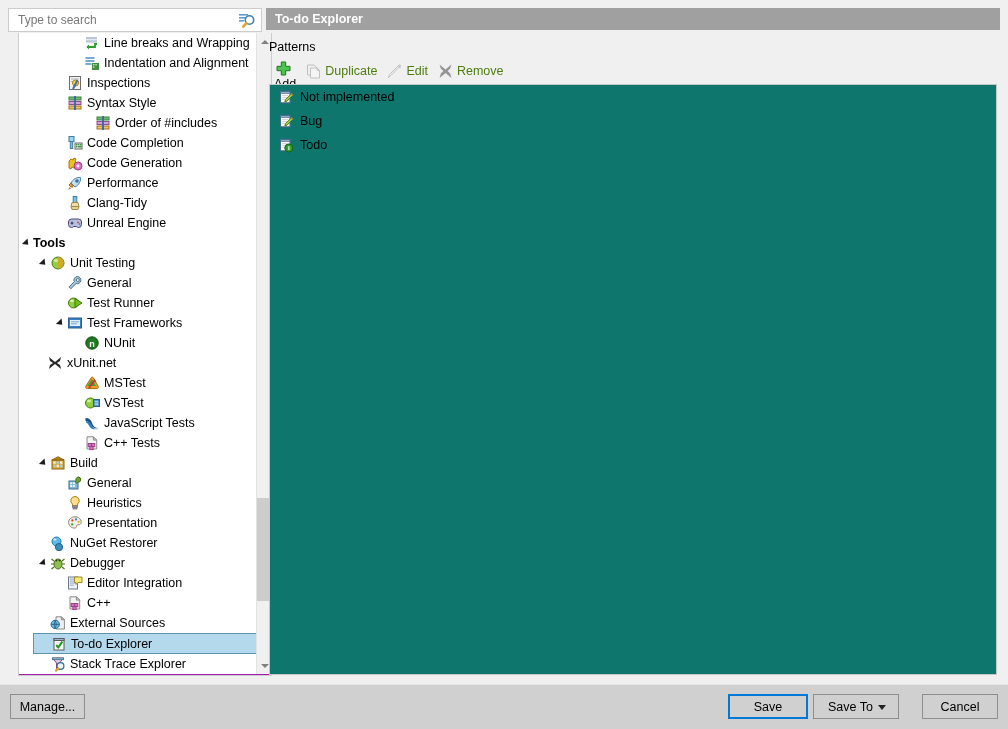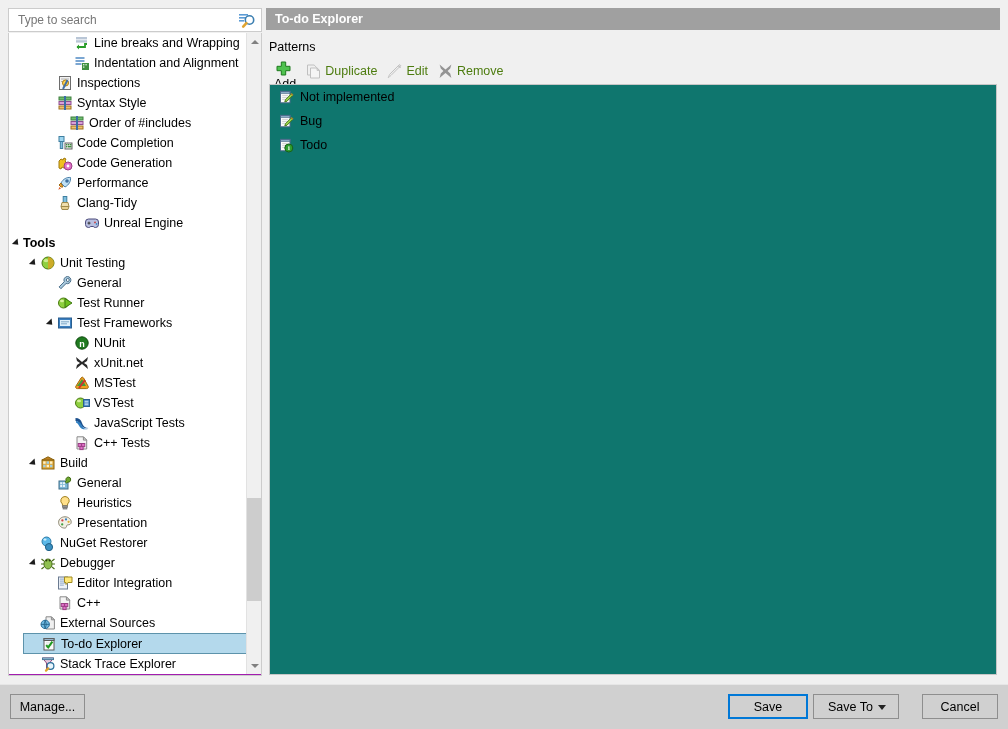--- a/index.html
+++ b/index.html
@@ -37,21 +37,21 @@
     color: #000;
     background: transparent;
   }
   #search-input::placeholder { color: #777; opacity: 1; }
   #search-icon {
     position: absolute; right: 5px; top: 3px;
     width: 18px; height: 18px;
   }
 
   #tree-wrap {
-    position: absolute; left: 0; top: 25px;
+    position: absolute; left: 10px; top: 25px;
     width: 254px; height: 643px;
     border: 1px solid #cccccc;
     border-top: 0;
     background: #a21caf;
     overflow: hidden;
   }
   #tree {
     position: absolute; left: 0; top: 0;
     width: 239px; height: 641px;
     overflow: hidden;
@@ -267,21 +267,21 @@
           </div>
           <div class="tnode" style="padding-left: 48px;">
             <span class="ic"><svg viewBox="0 0 16 16" width="16" height="16">
                 <rect x="2" y="2" width="12" height="3" fill="#6fbf6f" stroke="#3f7f3f"></rect>
                 <rect x="2" y="6.5" width="12" height="3" fill="#d9a0d9" stroke="#8f4f8f"></rect>
                 <rect x="2" y="11" width="12" height="3" fill="#f0c070" stroke="#a07020"></rect>
                 <rect x="7" y="1" width="2" height="14" fill="#3a6ea5"></rect>
               </svg></span>
             <span class="lbl">Syntax Style</span>
           </div>
-          <div class="tnode" style="padding-left: 60px;">
+          <div class="tnode" style="padding-left: 76px;">
             <span class="ic"><svg viewBox="0 0 16 16" width="16" height="16">
                 <rect x="2" y="2" width="12" height="3" fill="#6fbf6f" stroke="#3f7f3f"></rect>
                 <rect x="2" y="6.5" width="12" height="3" fill="#d9a0d9" stroke="#8f4f8f"></rect>
                 <rect x="2" y="11" width="12" height="3" fill="#f0c070" stroke="#a07020"></rect>
                 <rect x="7" y="1" width="2" height="14" fill="#3a6ea5"></rect>
               </svg></span>
             <span class="lbl">Order of #includes</span>
           </div>
           <div class="tnode" style="padding-left: 48px;">
             <span class="ic"><svg viewBox="0 0 16 16" width="16" height="16">
@@ -314,21 +314,21 @@
             <span class="lbl">Performance</span>
           </div>
           <div class="tnode" style="padding-left: 48px;">
             <span class="ic"><svg viewBox="0 0 16 16" width="16" height="16">
                 <rect x="6.2" y="1.5" width="3.6" height="6" fill="#7fc0e0" stroke="#3f7fa0"></rect>
                 <path d="M5 7.5 h6 l1 4 h-8z" fill="#f0dfae" stroke="#a08a4a"></path>
                 <path d="M4 11.5 h8 l-1 3 h-6z" fill="#e8d090" stroke="#a08a4a"></path>
               </svg></span>
             <span class="lbl">Clang-Tidy</span>
           </div>
-          <div class="tnode" style="padding-left: 75px;">
+          <div class="tnode" style="padding-left: 48px;">
             <span class="ic"><svg viewBox="0 0 16 16" width="16" height="16">
                 <path d="M1.5 7 q0-3 3-3 h7 q3 0 3 3 v2.5 q0 3-3 3 -1.5 0-2.2-1 h-2.6 q-0.7 1-2.2 1 -3 0-3-3z" fill="#b9bfe0" stroke="#4a4a7a"></path>
                 <rect x="3.5" y="7.6" width="3" height="1" fill="#333"></rect>
                 <rect x="4.5" y="6.6" width="1" height="3" fill="#333"></rect>
                 <circle cx="11" cy="7.4" r="0.9" fill="#c43c3c"></circle>
                 <circle cx="12.6" cy="9" r="0.9" fill="#3c8fc4"></circle>
               </svg></span>
             <span class="lbl">Unreal Engine</span>
           </div>
           <div class="tnode bold" style="padding-left: 14px;">
@@ -376,21 +376,21 @@
               </svg></span>
             <span class="lbl">Test Frameworks</span>
           </div>
           <div class="tnode" style="padding-left: 65px;">
             <span class="ic"><svg viewBox="0 0 16 16" width="16" height="16">
                 <circle cx="8" cy="8" r="6.2" fill="#1f7a1f" stroke="#0f4a0f"></circle>
                 <text x="8" y="11.6" font-size="9" font-weight="bold" fill="#fff" text-anchor="middle" font-family="Liberation Sans, sans-serif">n</text>
               </svg></span>
             <span class="lbl">NUnit</span>
           </div>
-          <div class="tnode" style="padding-left: 65px;">
+          <div class="tnode" style="padding-left: 28px;">
             <span class="ic"><svg viewBox="0 0 16 16" width="16" height="16">
                 <path d="M2 2 L8 7 L14 2 L13 6 L10 8 L13 10 L14 14 L8 9 L2 14 L3 10 L6 8 L3 6 z" fill="#2a2a2a"></path>
               </svg></span>
             <span class="lbl">xUnit.net</span>
           </div>
           <div class="tnode" style="padding-left: 65px;">
             <span class="ic"><svg viewBox="0 0 16 16" width="16" height="16">
                 <path d="M2 11 L7 3 a1.6 1.6 0 0 1 2.6 0 L14 11 a1.6 1.6 0 0 1-1.3 2.6 H3.3 A1.6 1.6 0 0 1 2 11z" fill="#f0a020" stroke="#a06a10"></path>
                 <path d="M3 11 L8 4 L12 11 z" fill="#3f9f3f"></path>
                 <path d="M5 13 L11 5" stroke="#d03030" stroke-width="2"></path>

